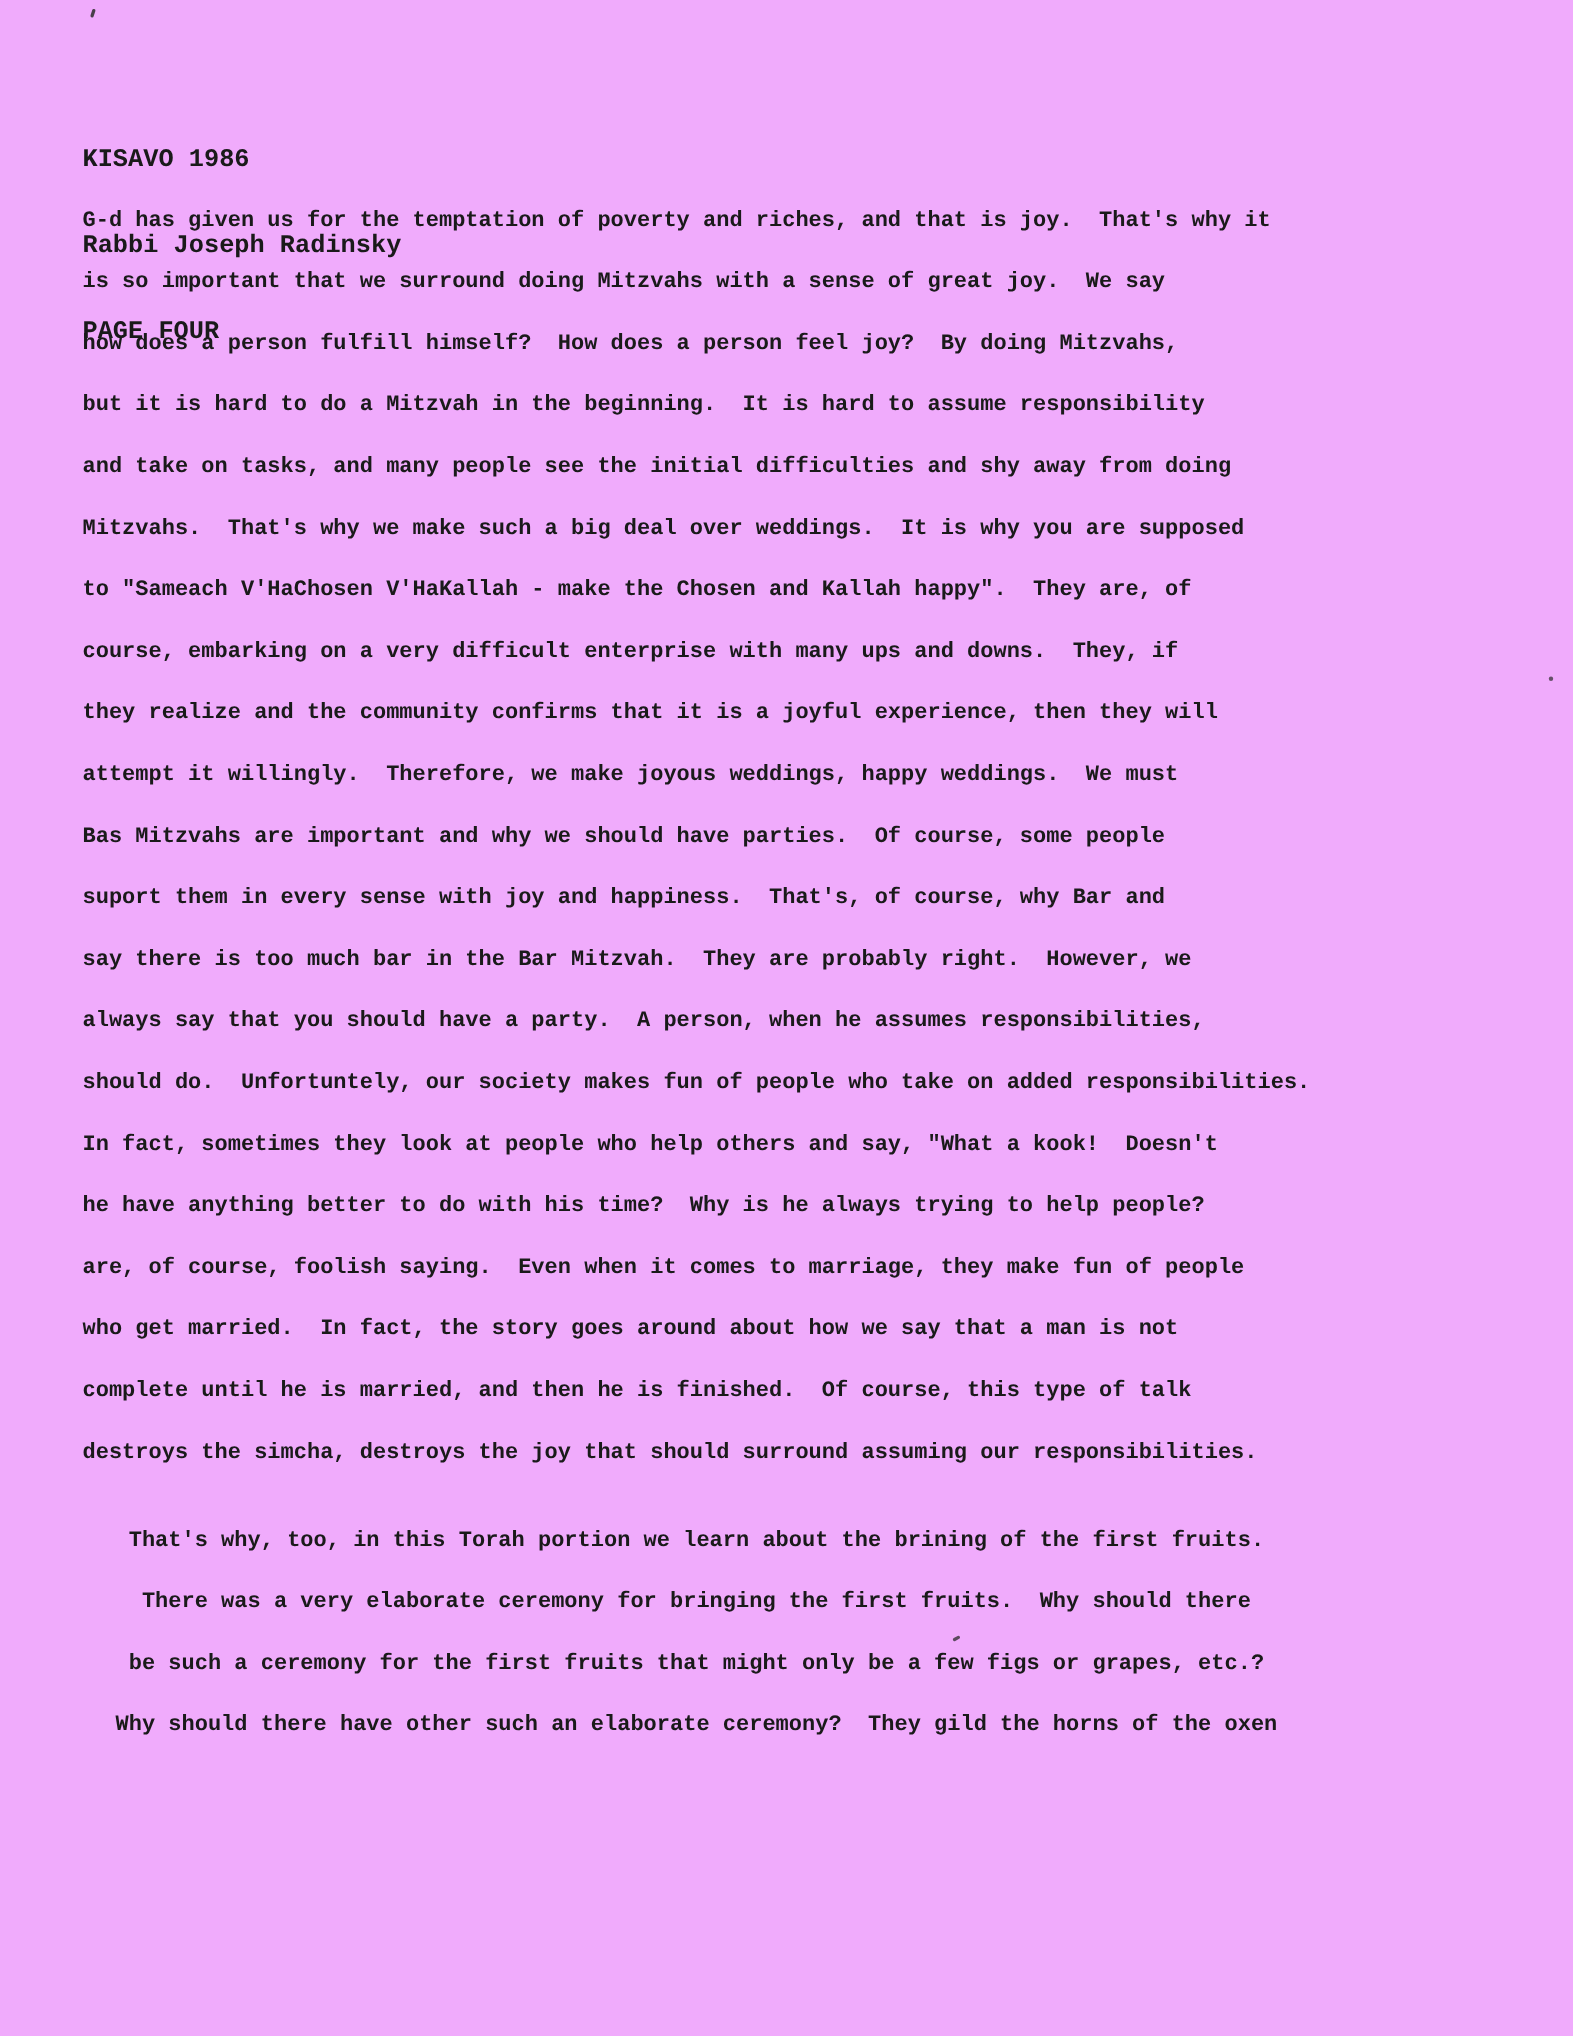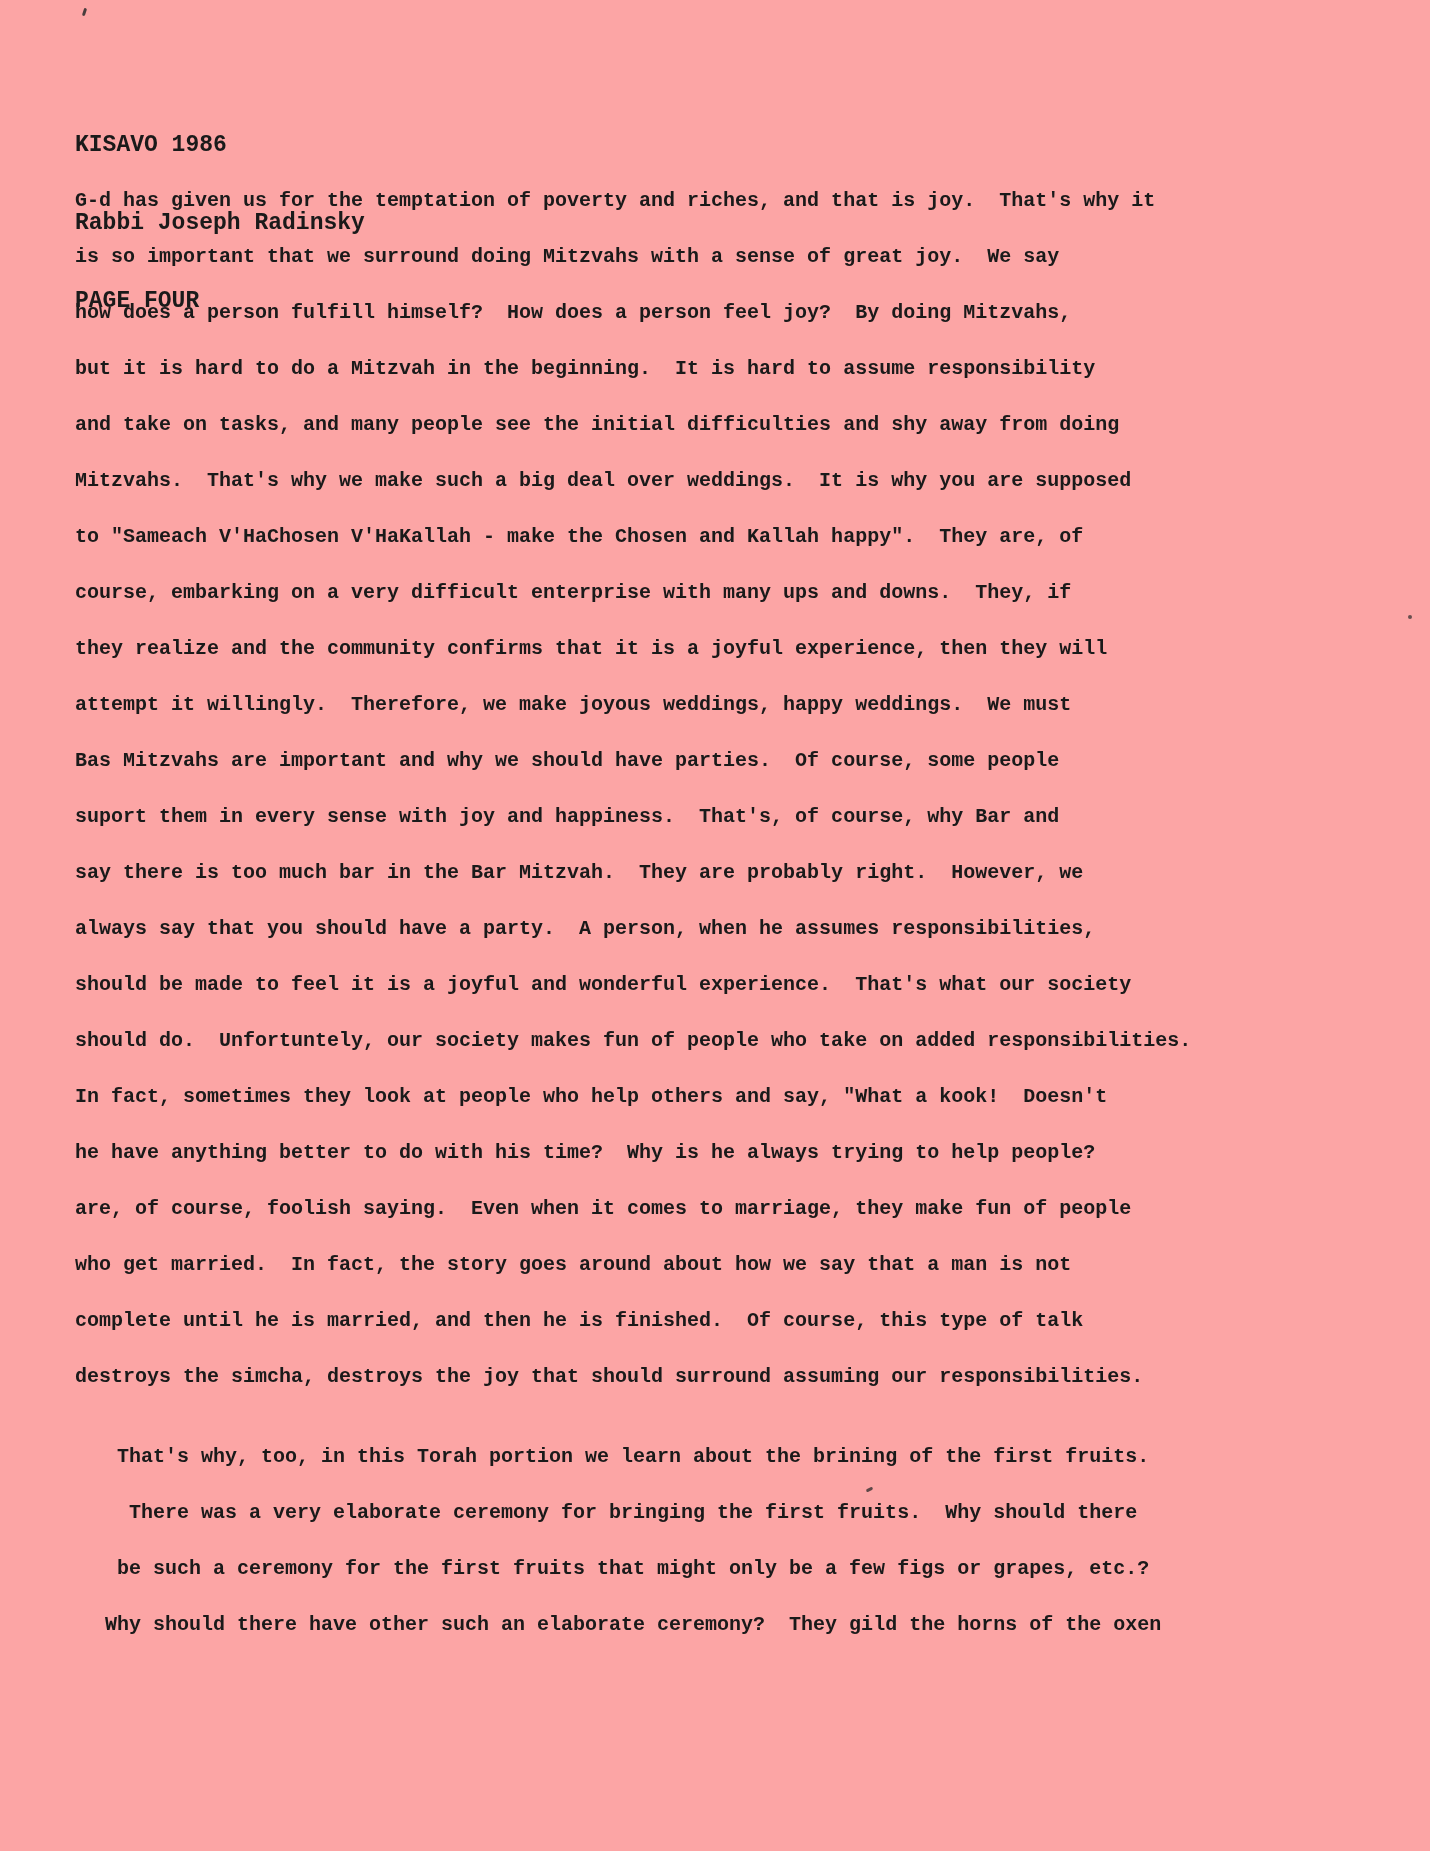--- a/index.html
+++ b/index.html
@@ -4,21 +4,21 @@
 <style>
   html, body {
     margin: 0;
     padding: 0;
     background: #e8e8e8;
   }
   .page {
     position: relative;
     width: 1430px;
     height: 1851px;
-    background: #fca5a5;
+    background: #f0abfc;
     overflow: hidden;
     font-family: "Liberation Mono", "DejaVu Sans Mono", monospace;
     color: #1a1a1a;
   }
   .doc-header {
     position: absolute;
     left: 75px;
     top: 80px;
     font-size: 23px;
     line-height: 26px;
@@ -87,21 +87,20 @@
       <div class="line">and take on tasks, and many people see the initial difficulties and shy away from doing</div>
       <div class="line">Mitzvahs.  That's why we make such a big deal over weddings.  It is why you are supposed</div>
       <div class="line">to "Sameach V'HaChosen V'HaKallah - make the Chosen and Kallah happy".  They are, of</div>
       <div class="line">course, embarking on a very difficult enterprise with many ups and downs.  They, if</div>
       <div class="line">they realize and the community confirms that it is a joyful experience, then they will</div>
       <div class="line">attempt it willingly.  Therefore, we make joyous weddings, happy weddings.  We must</div>
       <div class="line">Bas Mitzvahs are important and why we should have parties.  Of course, some people</div>
       <div class="line">suport them in every sense with joy and happiness.  That's, of course, why Bar and</div>
       <div class="line">say there is too much bar in the Bar Mitzvah.  They are probably right.  However, we</div>
       <div class="line">always say that you should have a party.  A person, when he assumes responsibilities,</div>
-      <div class="line">should be made to feel it is a joyful and wonderful experience.  That's what our society</div>
       <div class="line">should do.  Unfortuntely, our society makes fun of people who take on added responsibilities.</div>
       <div class="line">In fact, sometimes they look at people who help others and say, "What a kook!  Doesn't</div>
       <div class="line">he have anything better to do with his time?  Why is he always trying to help people?</div>
       <div class="line">are, of course, foolish saying.  Even when it comes to marriage, they make fun of people</div>
       <div class="line">who get married.  In fact, the story goes around about how we say that a man is not</div>
       <div class="line">complete until he is married, and then he is finished.  Of course, this type of talk</div>
       <div class="line">destroys the simcha, destroys the joy that should surround assuming our responsibilities.</div>
     </div>
     <div class="para">
       <div class="line">That's why, too, in this Torah portion we learn about the brining of the first fruits.</div>

